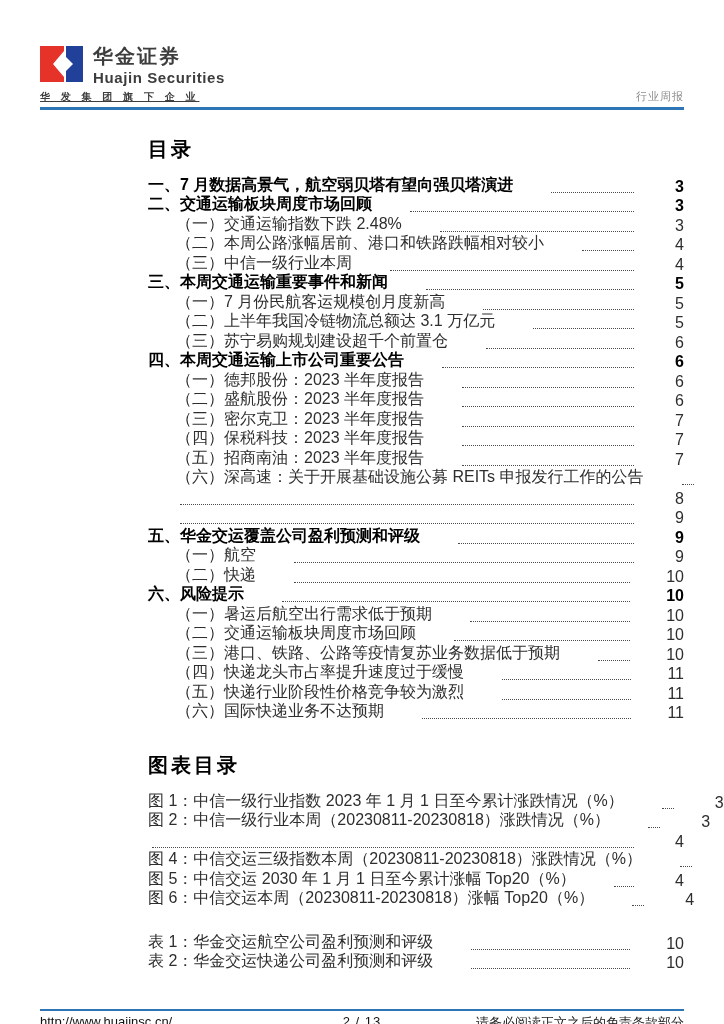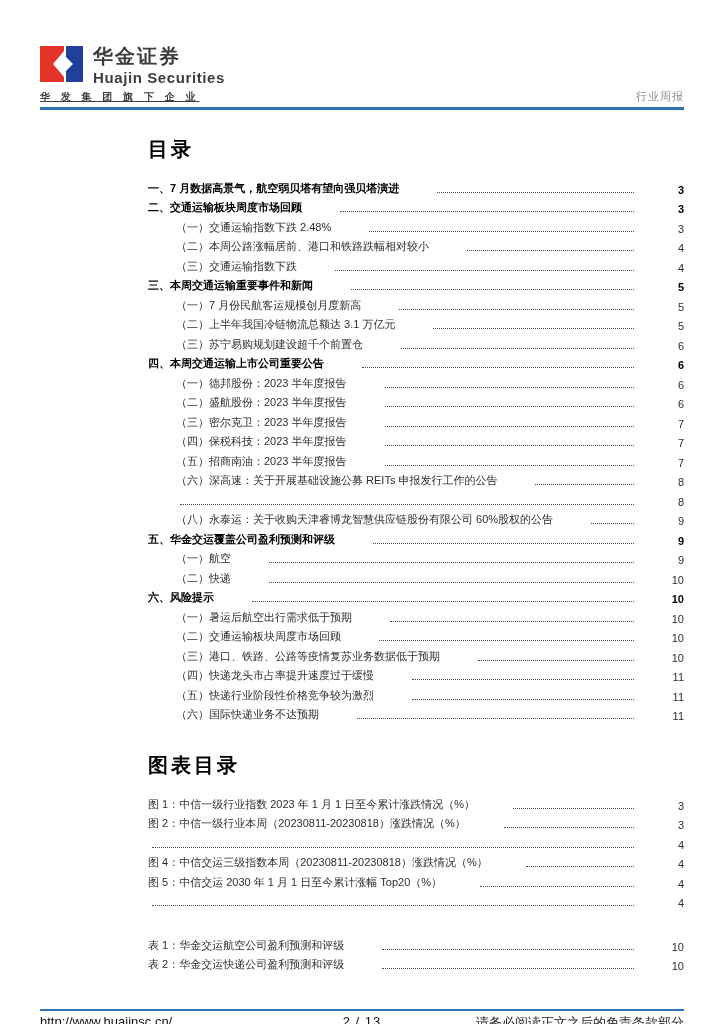--- a/index.html
+++ b/index.html
@@ -33,21 +33,21 @@
   
   main{margin:26px 40px 0 148px;}
   .toc-title{
     font-size:20px;font-weight:bold;color:#000;
     letter-spacing:3px;margin-bottom:13px;
   }
   .figures-title{margin-top:30px;margin-bottom:13px;}
   .toc-row{
     display:flex;align-items:flex-end;
     height:19.5px;
-    font-size:11px;color:#2e2e2e;gap:34px;
+    font-size:16px;color:#2e2e2e;gap:34px;
   }
   .toc-row .toc-label{white-space:nowrap;}
   .toc-row.lvl1{font-weight:bold;color:#000;}
   .toc-row.lvl2{padding-left:28px;}
   .leader{
     flex:1 1 auto;min-width:12px;
     border-bottom:1.5px dotted #4a4a4a;
     margin:0 2px 3px 4px;
   }
   .toc-page{min-width:14px;text-align:right;}
@@ -110,21 +110,21 @@
           <span class="toc-label">（一）交通运输指数下跌 2.48%</span>
           <span class="leader"></span>
           <span class="toc-page">3</span>
         </div>
         <div class="toc-row lvl2">
           <span class="toc-label">（二）本周公路涨幅居前、港口和铁路跌幅相对较小</span>
           <span class="leader"></span>
           <span class="toc-page">4</span>
         </div>
         <div class="toc-row lvl2">
-          <span class="toc-label">（三）交通运输指数下跌</span>
+          <span class="toc-label">（三）中信一级行业本周</span>
           <span class="leader"></span>
           <span class="toc-page">4</span>
         </div>
         <div class="toc-row lvl1">
           <span class="toc-label">三、本周交通运输重要事件和新闻</span>
           <span class="leader"></span>
           <span class="toc-page">5</span>
         </div>
         <div class="toc-row lvl2">
           <span class="toc-label">（一）7 月份民航客运规模创月度新高</span>
@@ -174,21 +174,20 @@
         <div class="toc-row lvl2">
           <span class="toc-label">（六）深高速：关于开展基础设施公募 REITs 申报发行工作的公告</span>
           <span class="leader"></span>
           <span class="toc-page">8</span>
         </div>
         <div class="toc-row lvl2">
           <span class="leader"></span>
           <span class="toc-page">8</span>
         </div>
         <div class="toc-row lvl2">
-          <span class="toc-label">（八）永泰运：关于收购天津睿博龙智慧供应链股份有限公司 60%股权的公告</span>
           <span class="leader"></span>
           <span class="toc-page">9</span>
         </div>
         <div class="toc-row lvl1">
           <span class="toc-label">五、华金交运覆盖公司盈利预测和评级</span>
           <span class="leader"></span>
           <span class="toc-page">9</span>
         </div>
         <div class="toc-row lvl2">
           <span class="toc-label">（一）航空</span>
@@ -257,20 +256,21 @@
           <span class="toc-label">图 4：中信交运三级指数本周（20230811-20230818）涨跌情况（%）</span>
           <span class="leader"></span>
           <span class="toc-page">4</span>
         </div>
         <div class="toc-row">
           <span class="toc-label">图 5：中信交运 2030 年 1 月 1 日至今累计涨幅 Top20（%）</span>
           <span class="leader"></span>
           <span class="toc-page">4</span>
         </div>
         <div class="toc-row">
+          <span class="toc-label">图 6：中信交运本周（20230811-20230818）涨幅 Top20（%）</span>
           <span class="leader"></span>
           <span class="toc-page">4</span>
         </div>
       </div>
     <div id="table-list">
         <div class="toc-row">
           <span class="toc-label">表 1：华金交运航空公司盈利预测和评级</span>
           <span class="leader"></span>
           <span class="toc-page">10</span>
         </div>

